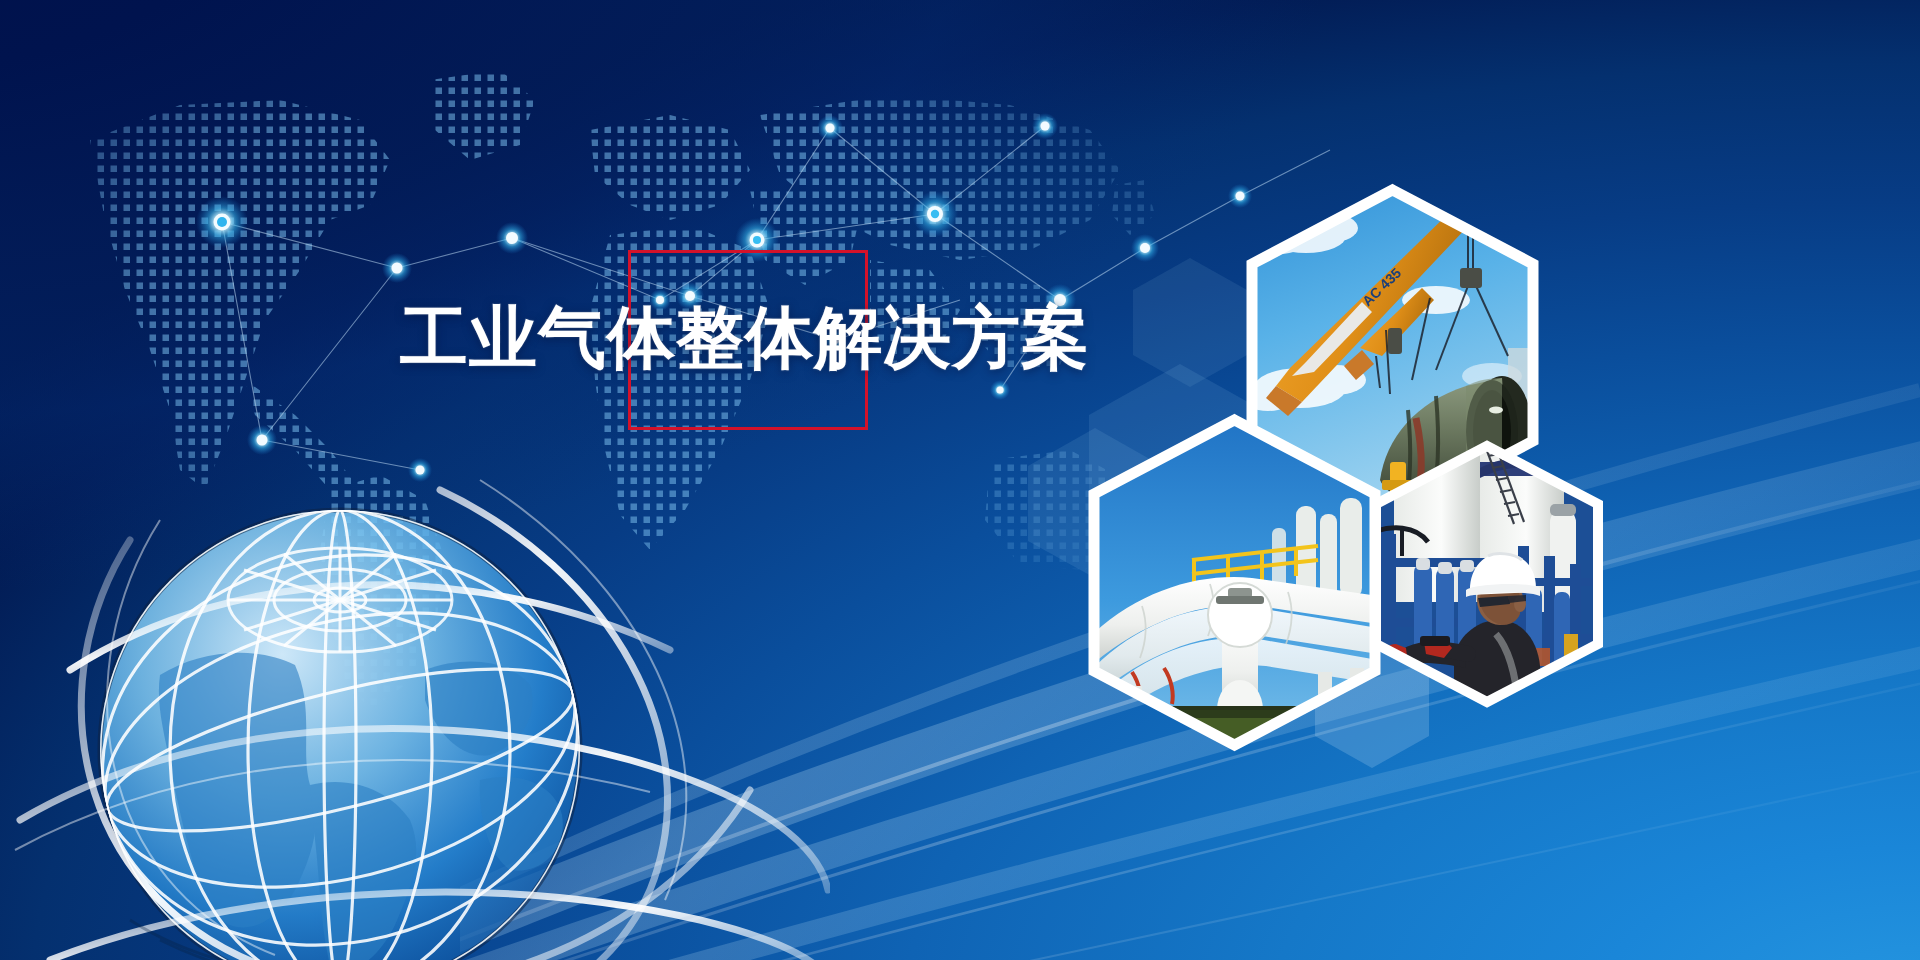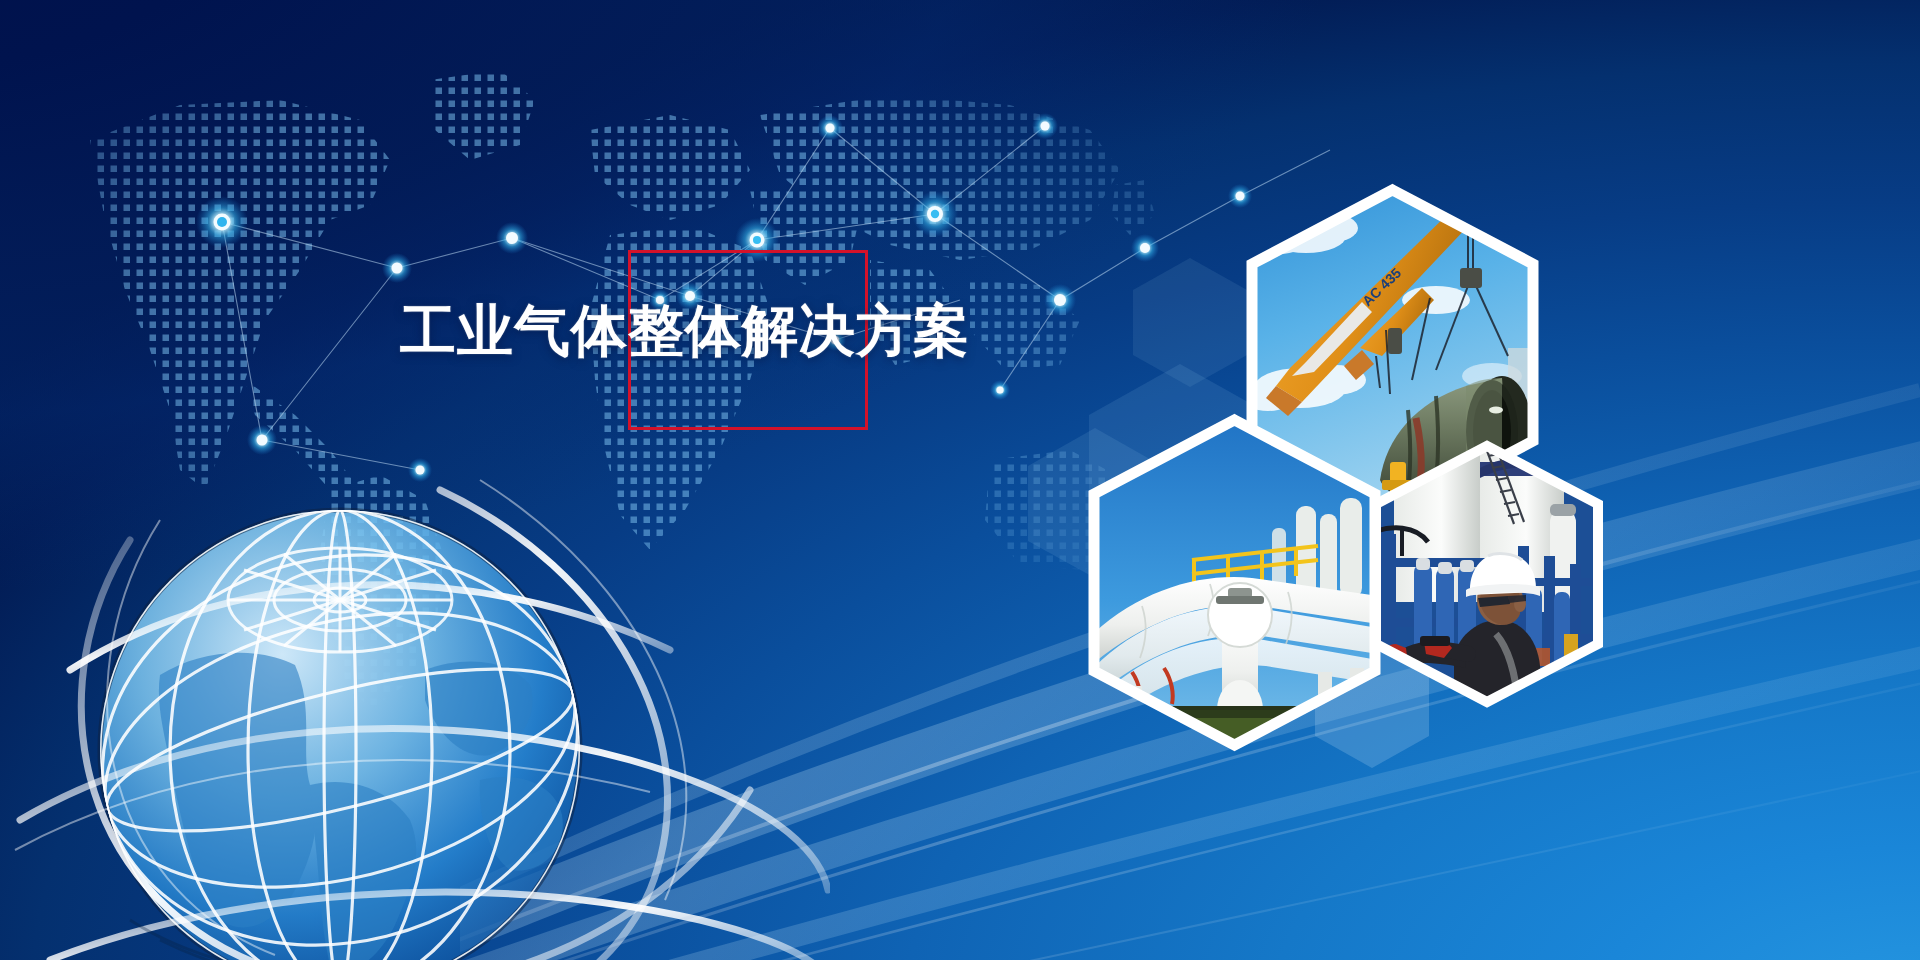--- a/index.html
+++ b/index.html
@@ -47,21 +47,21 @@
   .decor-hex svg{display:block;}
 
   
   .title-block{position:absolute;left:400px;top:250px;width:480px;height:220px;}
   .red-box{
     position:absolute;left:228px;top:0px;width:240px;height:180px;
     border:3px solid #d3122a;box-sizing:border-box;
   }
   .title-text{
     position:absolute;left:0;top:52px;width:100%;
-    font-size:56px;font-weight:bold;color:#ffffff;letter-spacing:1px;
+    font-size:68px;font-weight:bold;color:#ffffff;letter-spacing:1px;
     line-height:1.05;white-space:nowrap;
     text-shadow:0 2px 10px rgba(0,16,60,.55), 0 0 2px rgba(255,255,255,.35);
   }
 
   
   .hex{position:absolute;}
   .hex svg{display:block;overflow:visible;}
 </style>
 </head>
 <body>

